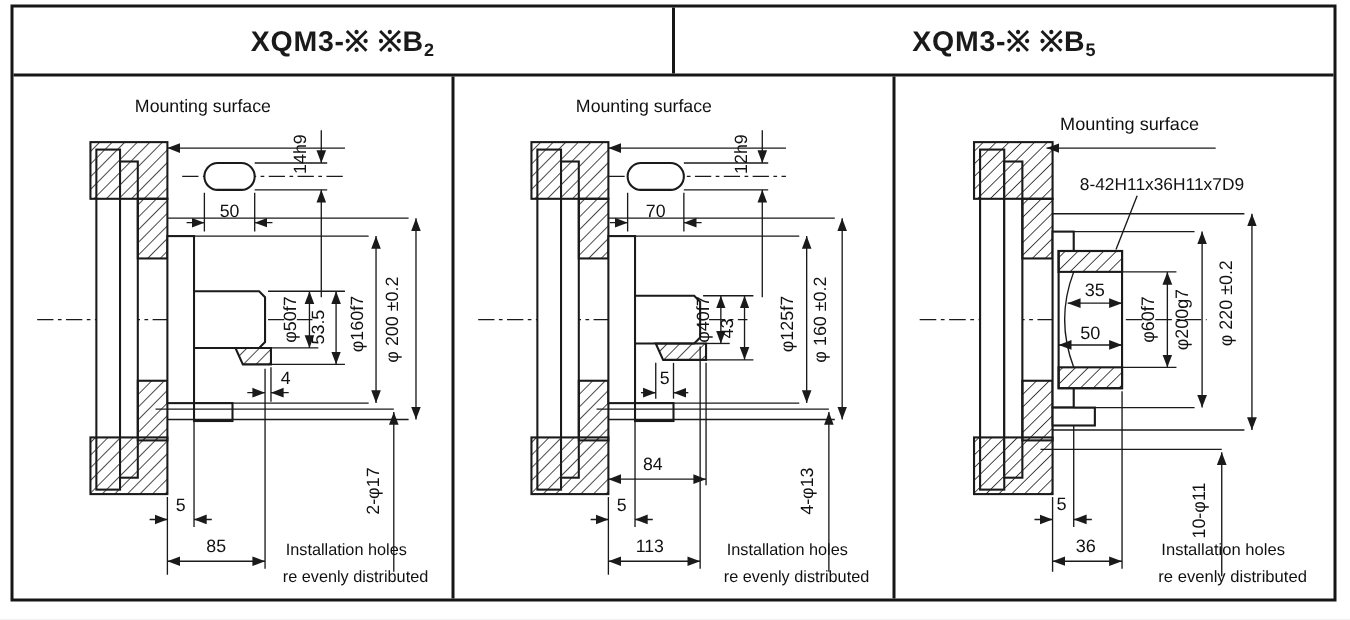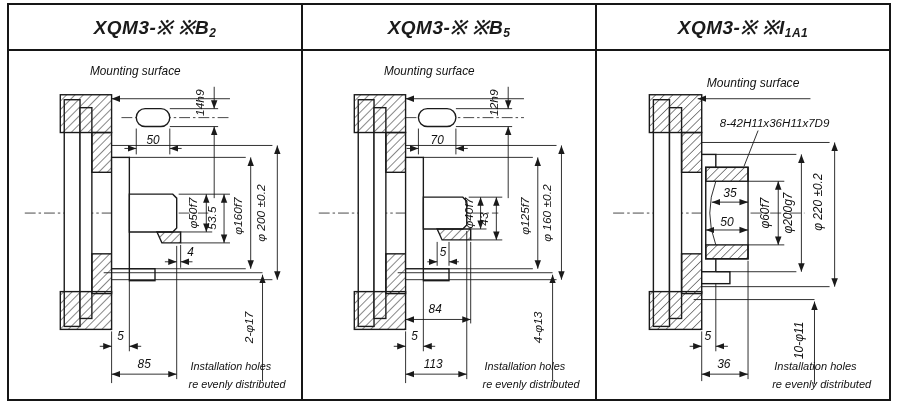--- a/index.html
+++ b/index.html
@@ -1,19 +1,19 @@
 <!DOCTYPE html>
 <html><head>
 <meta charset="utf-8">
 <style>
   html,body{margin:0;padding:0;background:#e8e8e8;}
   .page{position:relative;width:900px;height:413px;background:#ffffff;
         font-family:"Liberation Sans",sans-serif;color:#1a1a1a;overflow:hidden;}
   .frame{position:absolute;left:7px;top:3px;width:884px;height:398px;
-         border:2px solid #161616;display:flex;flex-direction:column;box-sizing:border-box;font-style:italic;}
+         border:2px solid #161616;display:flex;flex-direction:column;box-sizing:border-box;}
   .heads{display:flex;height:44px;border-bottom:2px solid #161616;flex:0 0 auto;}
   .head{flex:1;display:flex;align-items:center;justify-content:center;
         font-weight:bold;font-size:19px;letter-spacing:0.5px;border-right:2px solid #161616;}
   .head:last-child{border-right:none;}
   .head .sub{font-size:12px;font-weight:bold;align-self:flex-end;padding-bottom:9px;}
   .bodyrow{flex:1;display:flex;min-height:0;}
   .cell{flex:1;border-right:2px solid #161616;position:relative;min-width:0;}
   .cell:last-child{border-right:none;}
   .cell svg{display:block;width:100%;height:100%;}
 
@@ -44,24 +44,20 @@
  <div class="frame">
 
   <div class="heads">
     <div class="head">
       <span>XQM3-※ ※B</span>
           <span class="sub">2</span>
     </div>
     <div class="head">
       <span>XQM3-※ ※B</span>
           <span class="sub">5</span>
-    </div>
-    <div class="head">
-      <span>XQM3-※ ※I</span>
-          <span class="sub">1A1</span>
     </div>
   </div>
 
   <div class="bodyrow">
 
    <div class="cell">
     <svg viewBox="0 0 296 350" preserveAspectRatio="none">
 
       <path class="cl" d="M16,163 H202"></path>
       <path class="cl" d="M114,67 H224"></path>

